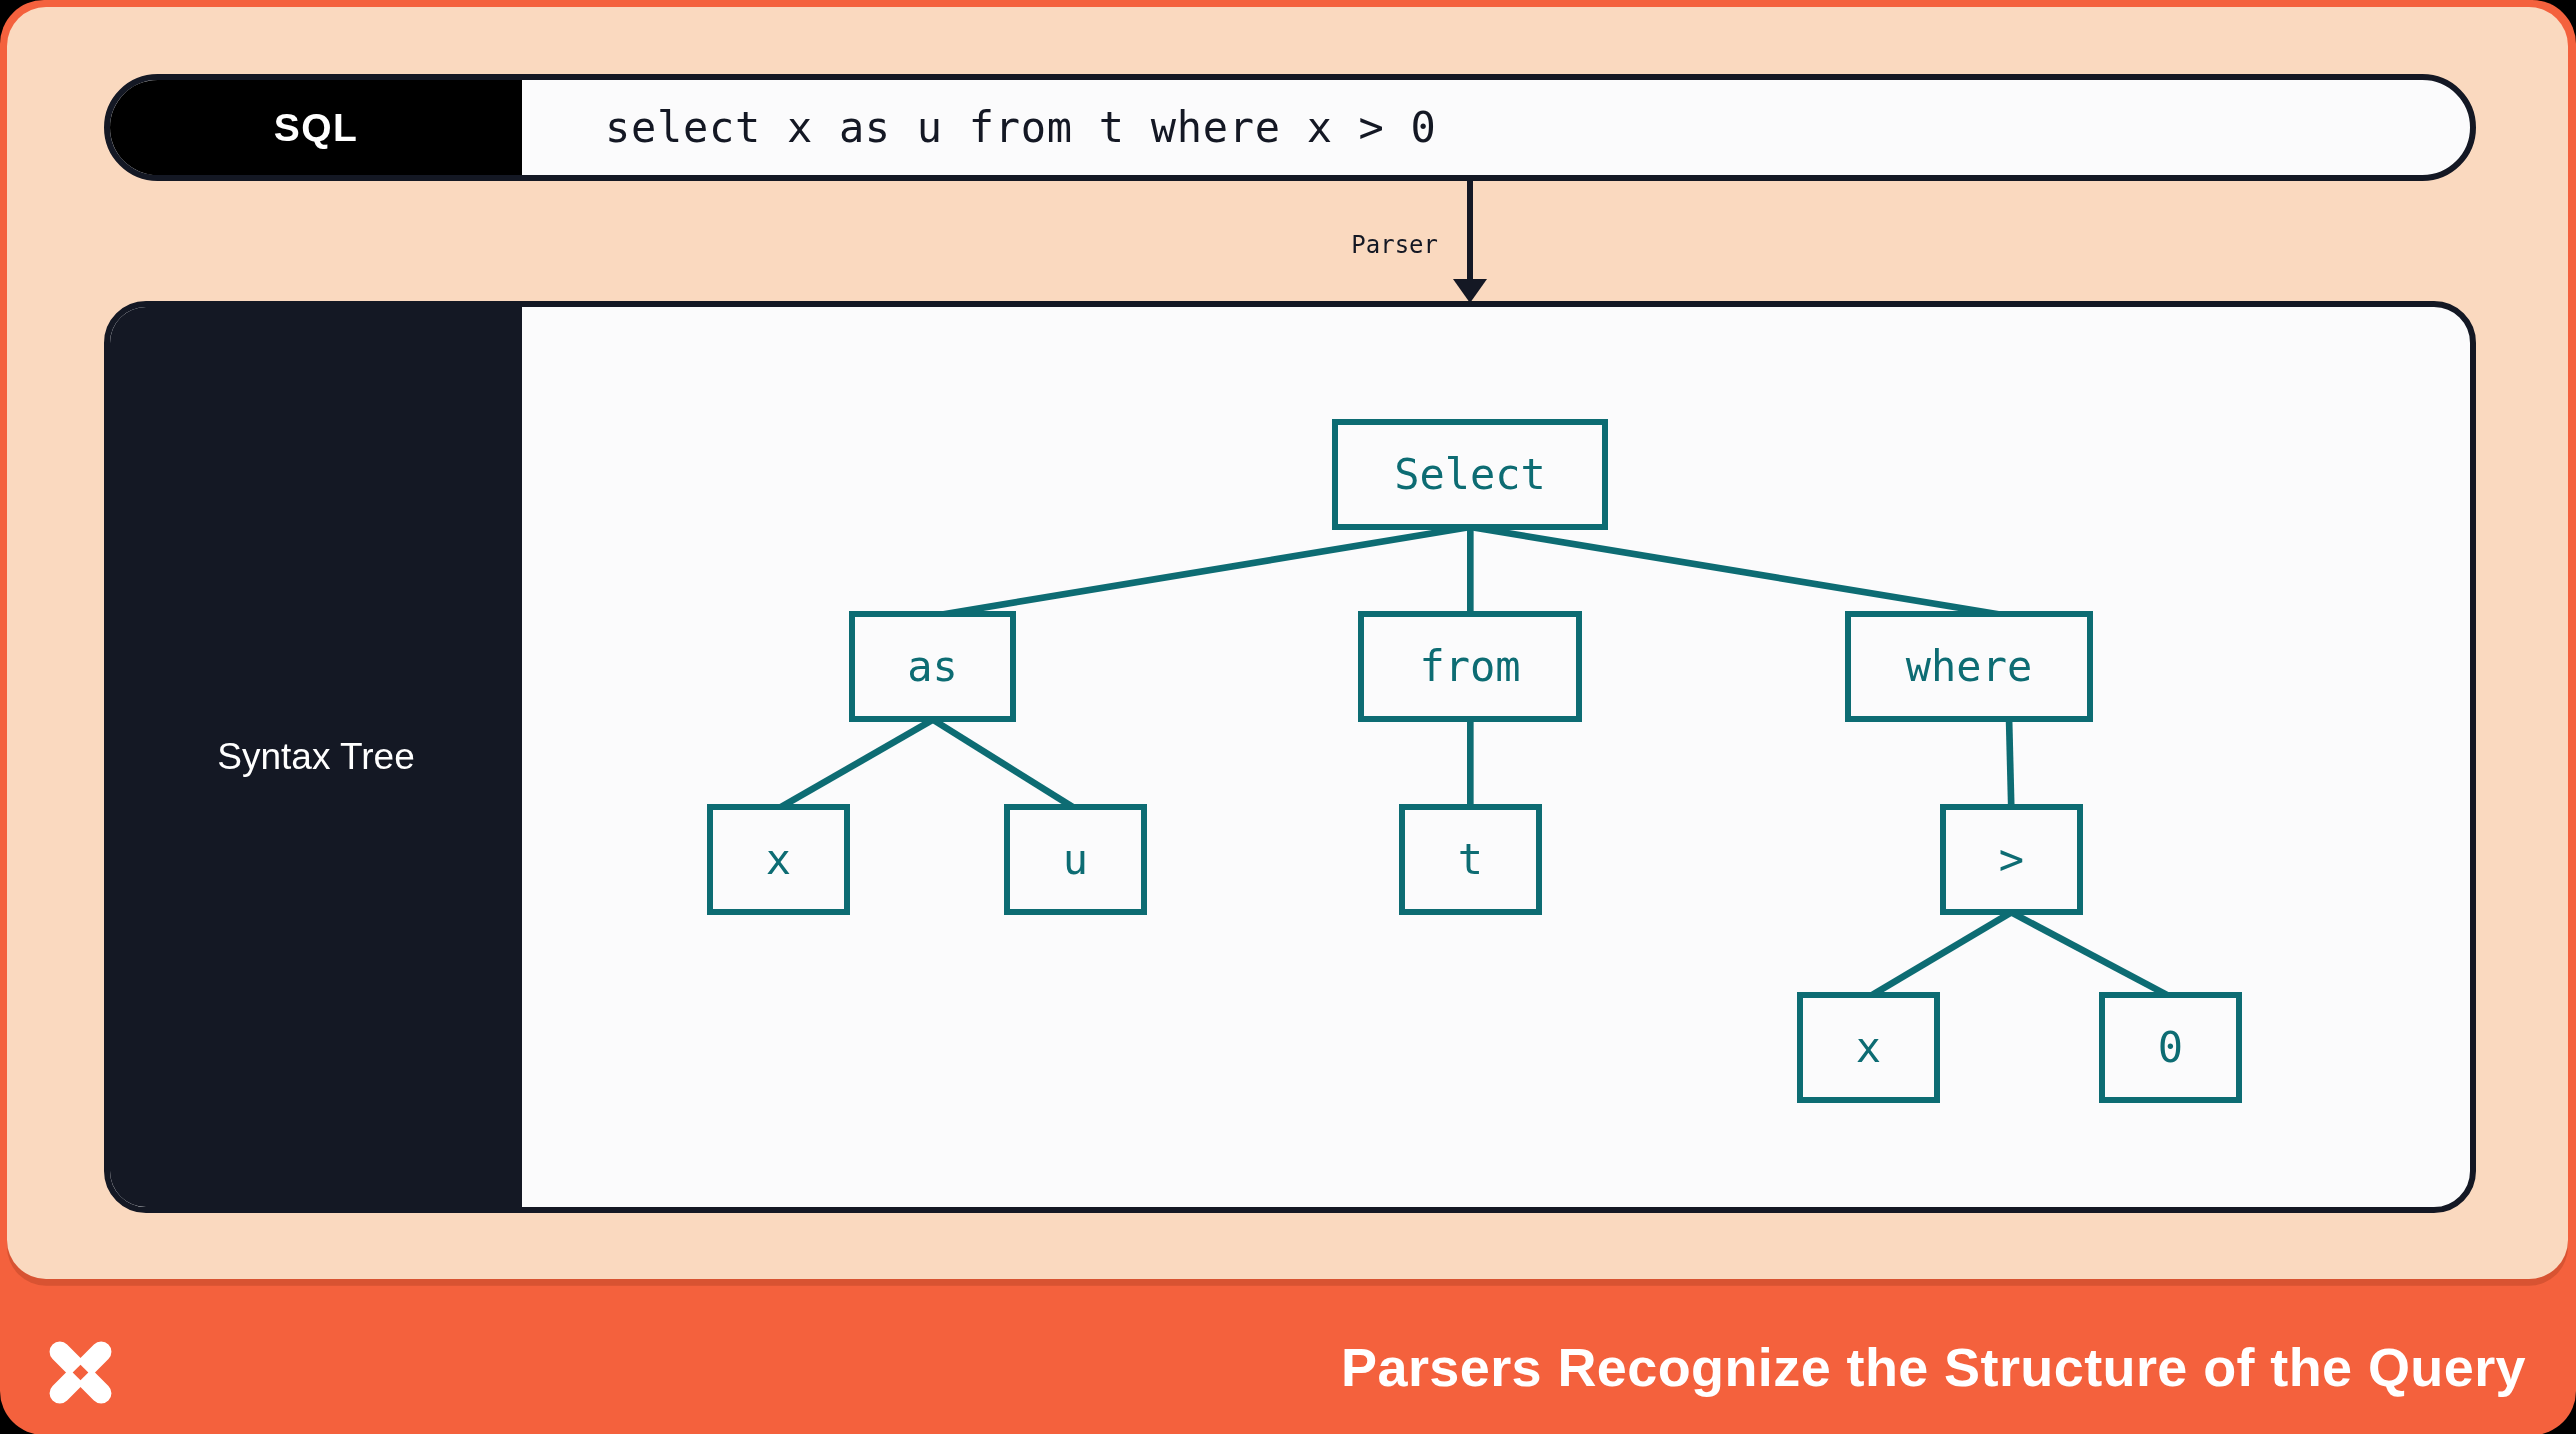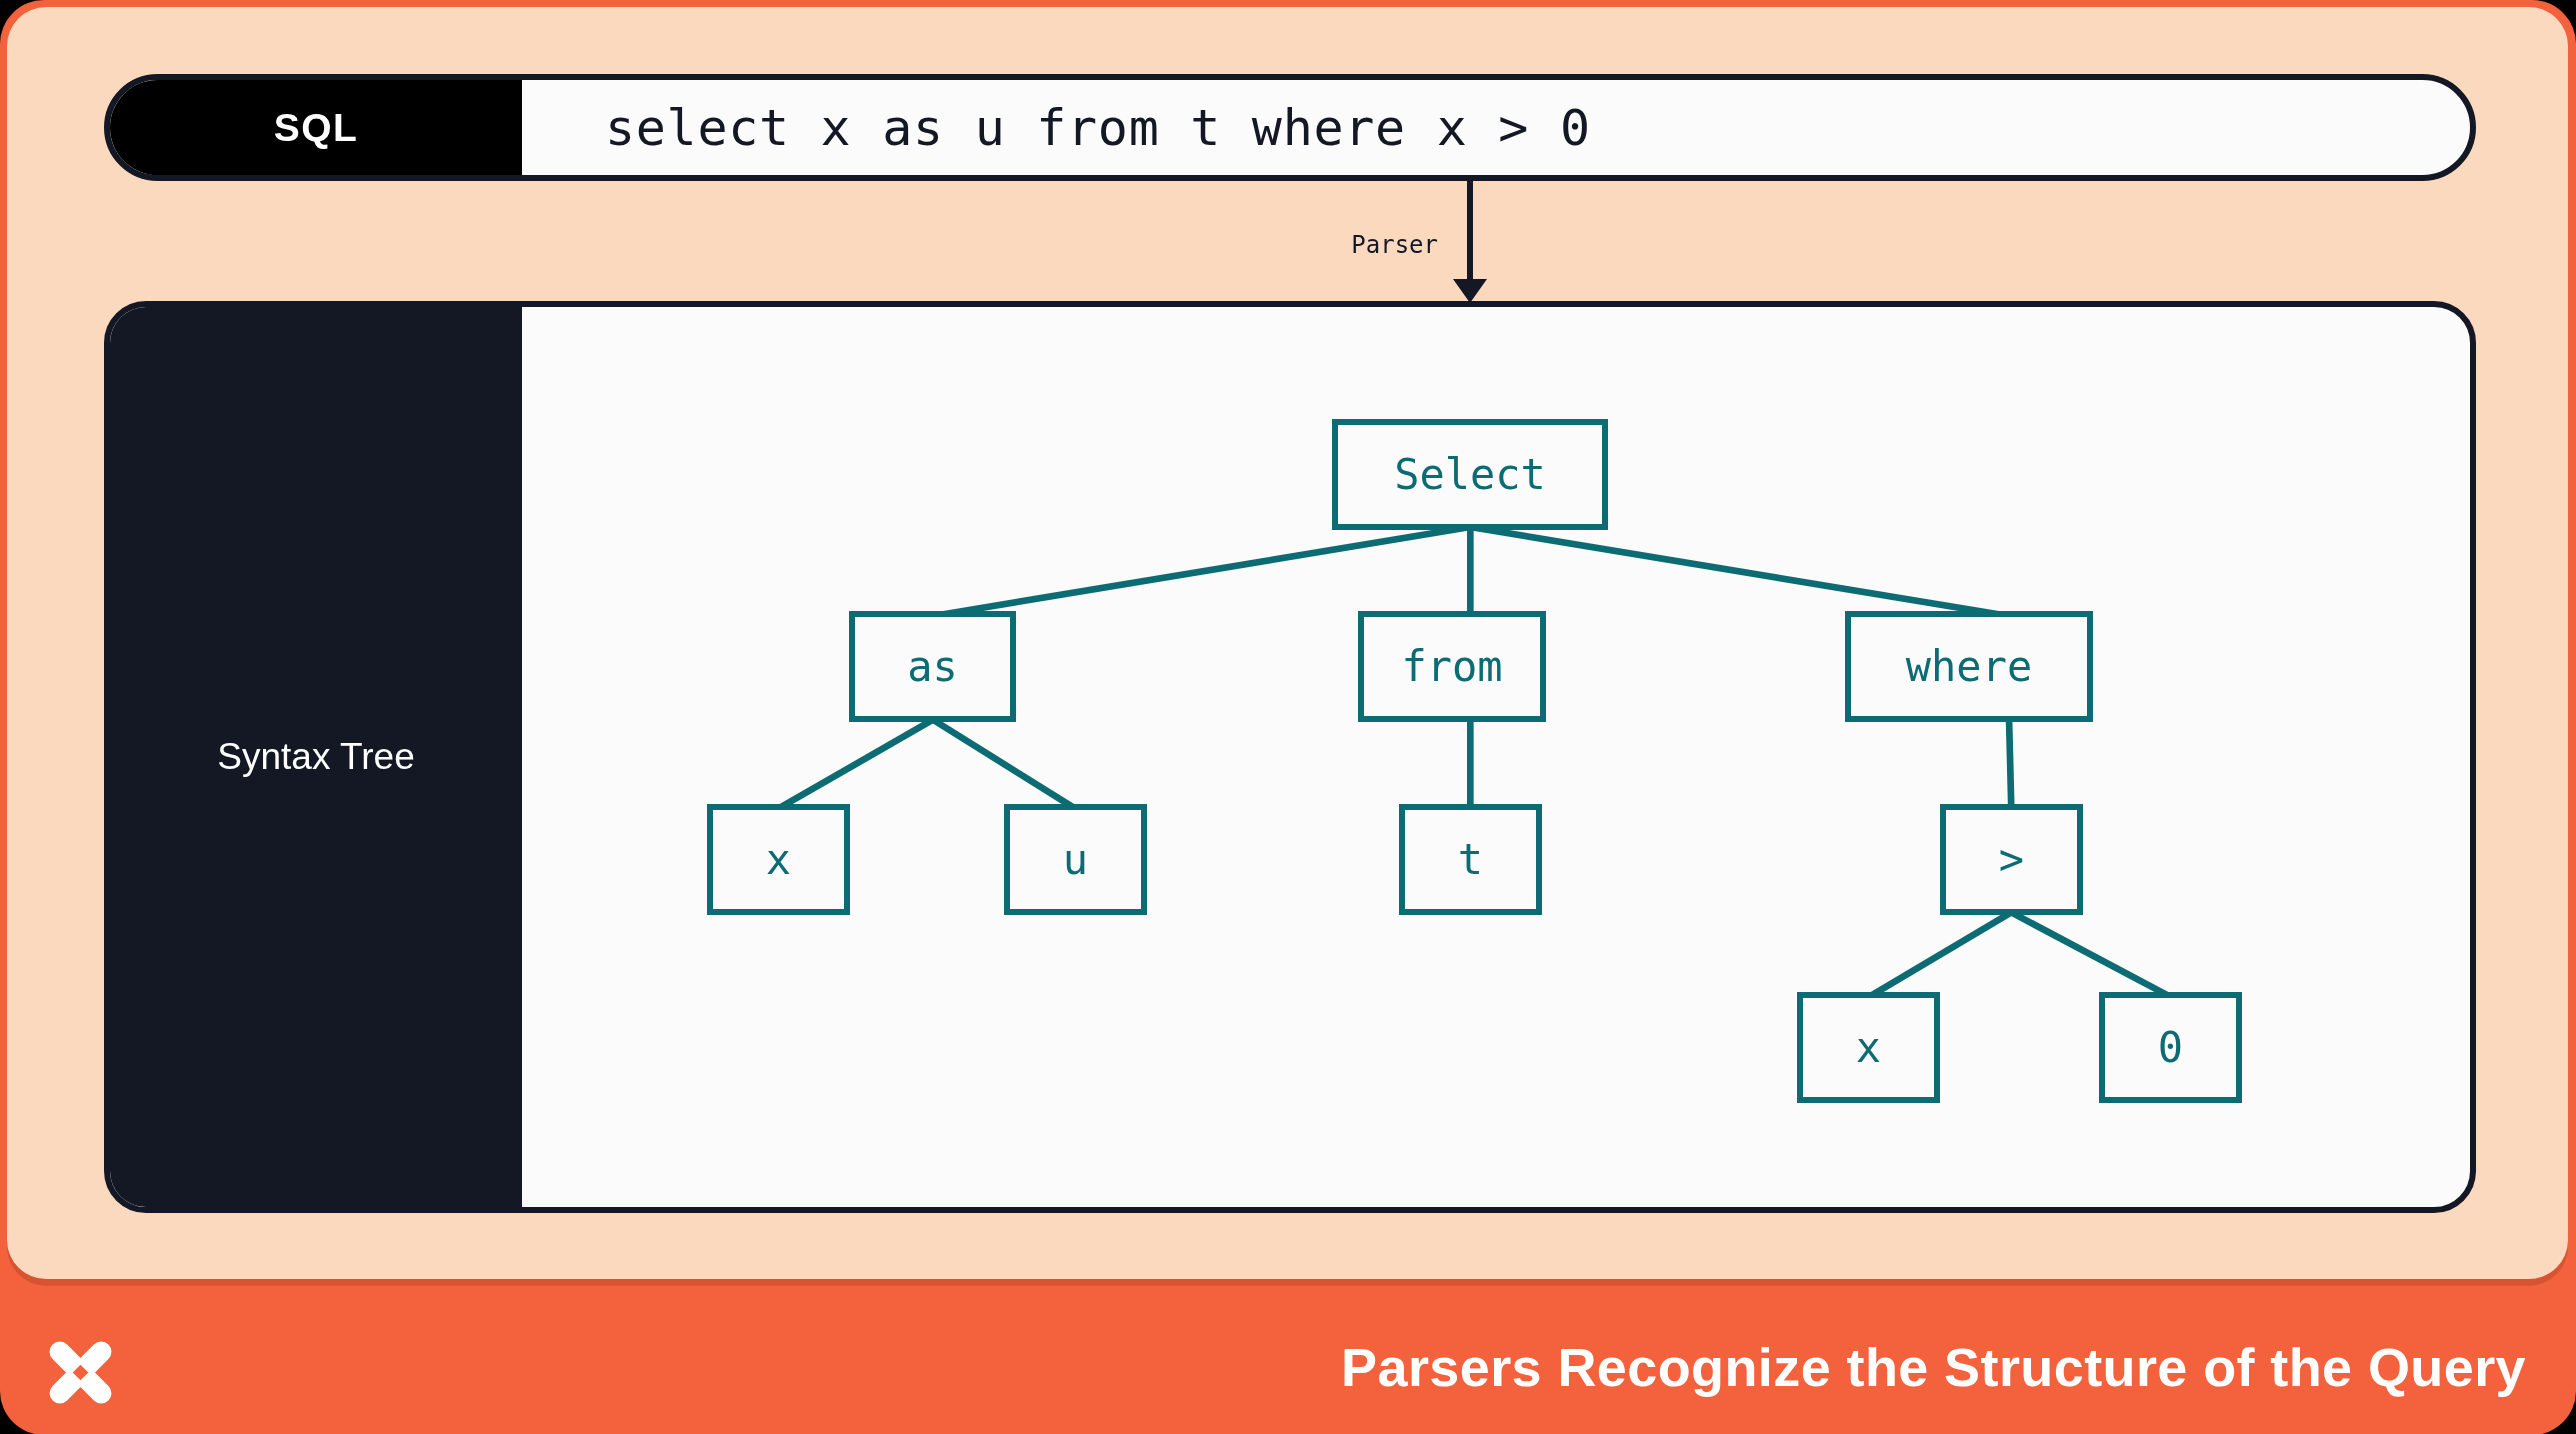--- a/index.html
+++ b/index.html
@@ -42,21 +42,21 @@
     font-weight:bold;
     font-size:39px;
     letter-spacing:1.5px;
     display:flex; align-items:center; justify-content:center;
   }
   .sql-pill-query {
     flex:1;
     display:flex; align-items:center;
     padding-left:83px;
     font-family:"DejaVu Sans Mono", monospace;
-    font-size:50px;
+    font-size:42px;
     letter-spacing:0.7px;
     color:#141824;
     white-space:pre;
   }
   
   .parser-label {
     position:absolute;
     right:1138px; top:224px;
     font-family:"DejaVu Sans Mono", monospace;
     font-size:24px;
@@ -160,21 +160,21 @@
       <line x1="1259" y1="971" x2="1050" y2="1091" stroke="#0D6C73" stroke-width="9"></line>
       <line x1="1259" y1="971" x2="1451" y2="1091" stroke="#0D6C73" stroke-width="9"></line>
       <line x1="1984" y1="971" x2="1984" y2="1091" stroke="#0D6C73" stroke-width="9"></line>
       <line x1="2711" y1="971" x2="2714" y2="1091" stroke="#0D6C73" stroke-width="9"></line>
       <line x1="2714" y1="1231" x2="2522" y2="1345" stroke="#0D6C73" stroke-width="9"></line>
       <line x1="2714" y1="1231" x2="2929" y2="1345" stroke="#0D6C73" stroke-width="9"></line>
     </svg>
   <div class="nodes">
       <div class="node" style="left: 1332px; top: 419px; width: 276px; height: 111px;">Select</div>
       <div class="node" style="left: 849px; top: 611px; width: 167px; height: 111px;">as</div>
-      <div class="node" style="left: 1358px; top: 611px; width: 188px; height: 111px;">from</div>
+      <div class="node" style="left: 1358px; top: 611px; width: 224px; height: 111px;">from</div>
       <div class="node" style="left: 1845px; top: 611px; width: 248px; height: 111px;">where</div>
       <div class="node" style="left: 707px; top: 804px; width: 143px; height: 111px;">x</div>
       <div class="node" style="left: 1004px; top: 804px; width: 143px; height: 111px;">u</div>
       <div class="node" style="left: 1399px; top: 804px; width: 143px; height: 111px;">t</div>
       <div class="node" style="left: 1940px; top: 804px; width: 143px; height: 111px;">&gt;</div>
       <div class="node" style="left: 1797px; top: 992px; width: 143px; height: 111px;">x</div>
       <div class="node" style="left: 2099px; top: 992px; width: 143px; height: 111px;">0</div>
     </div>
 
   <svg class="logo" viewBox="0 0 100 100">

